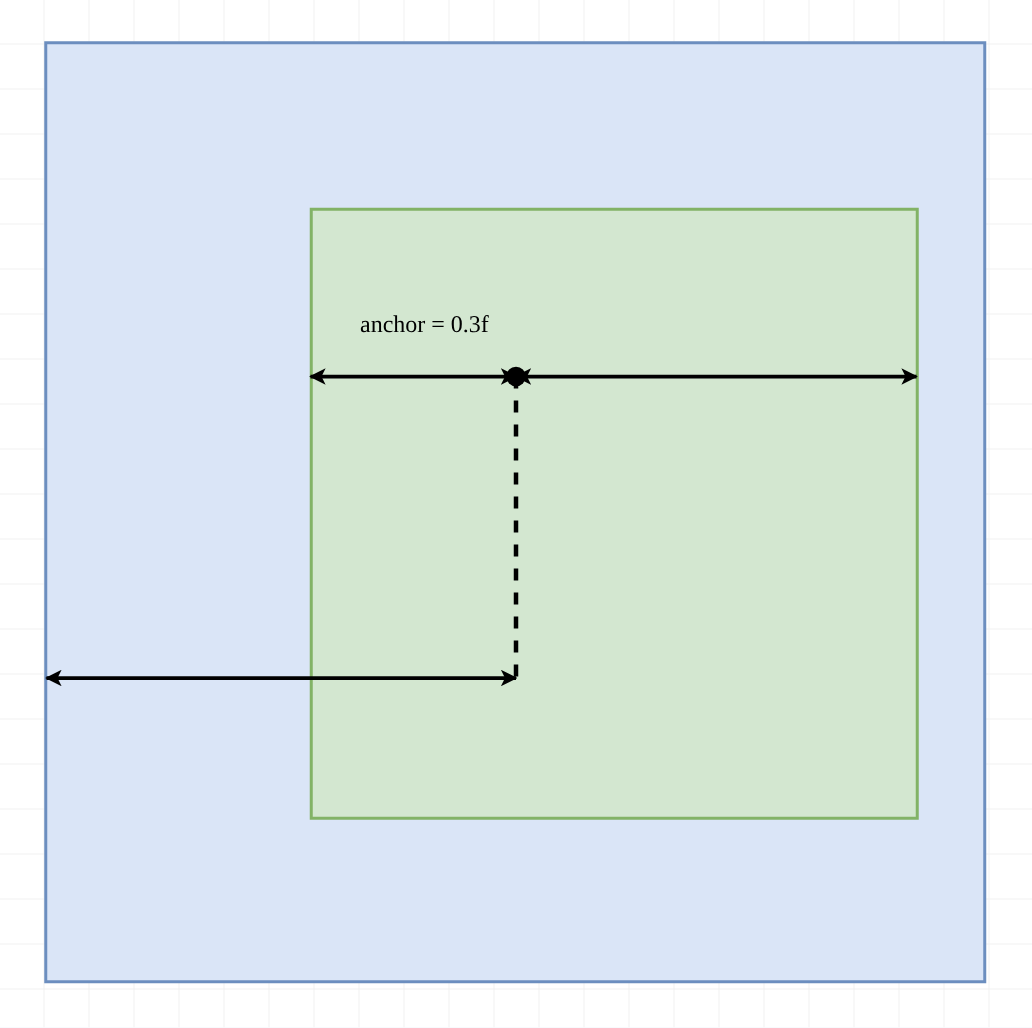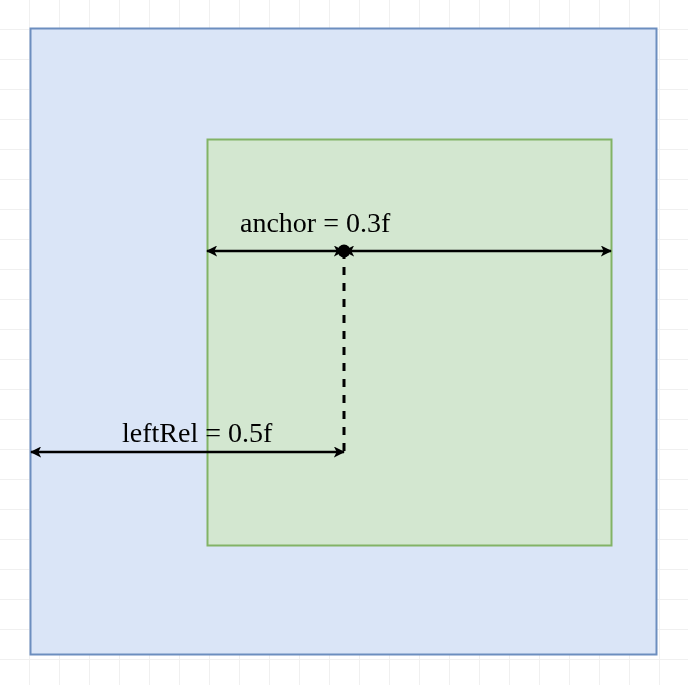--- a/index.html
+++ b/index.html
@@ -23,21 +23,21 @@
   #diagram-svg {
     position: absolute;
     left: 0;
     top: 0;
     width: 688px;
     height: 685px;
   }
   .lbl {
     position: absolute;
     font-family: "Liberation Serif", "DejaVu Serif", serif;
-    font-size: 28px;
+    font-size: 16px;
     color: #000000;
     white-space: nowrap;
     line-height: 1;
   }
   #anchor-label { left: 240px; top: 209px; }
   #leftrel-label { left: 122px; top: 419px; }
 </style>
 </head>
 <body>
 
@@ -65,15 +65,14 @@
     <line x1="344" y1="251" x2="611" y2="251" stroke="#000000" stroke-width="2.5" marker-start="url(#arrow-start)" marker-end="url(#arrow-end)"></line>
 
     <circle cx="344" cy="251" r="6.5" fill="#000000"></circle>
 
     <line x1="31" y1="452" x2="344" y2="452" stroke="#000000" stroke-width="2.5" marker-start="url(#arrow-start)" marker-end="url(#arrow-end)"></line>
 
   </svg>
 
   <div class="lbl" id="anchor-label">anchor = 0.3f</div>
 
-  <div class="lbl" id="leftrel-label">leftRel = 0.5f</div>
 
 </div>
 
 </body></html>

